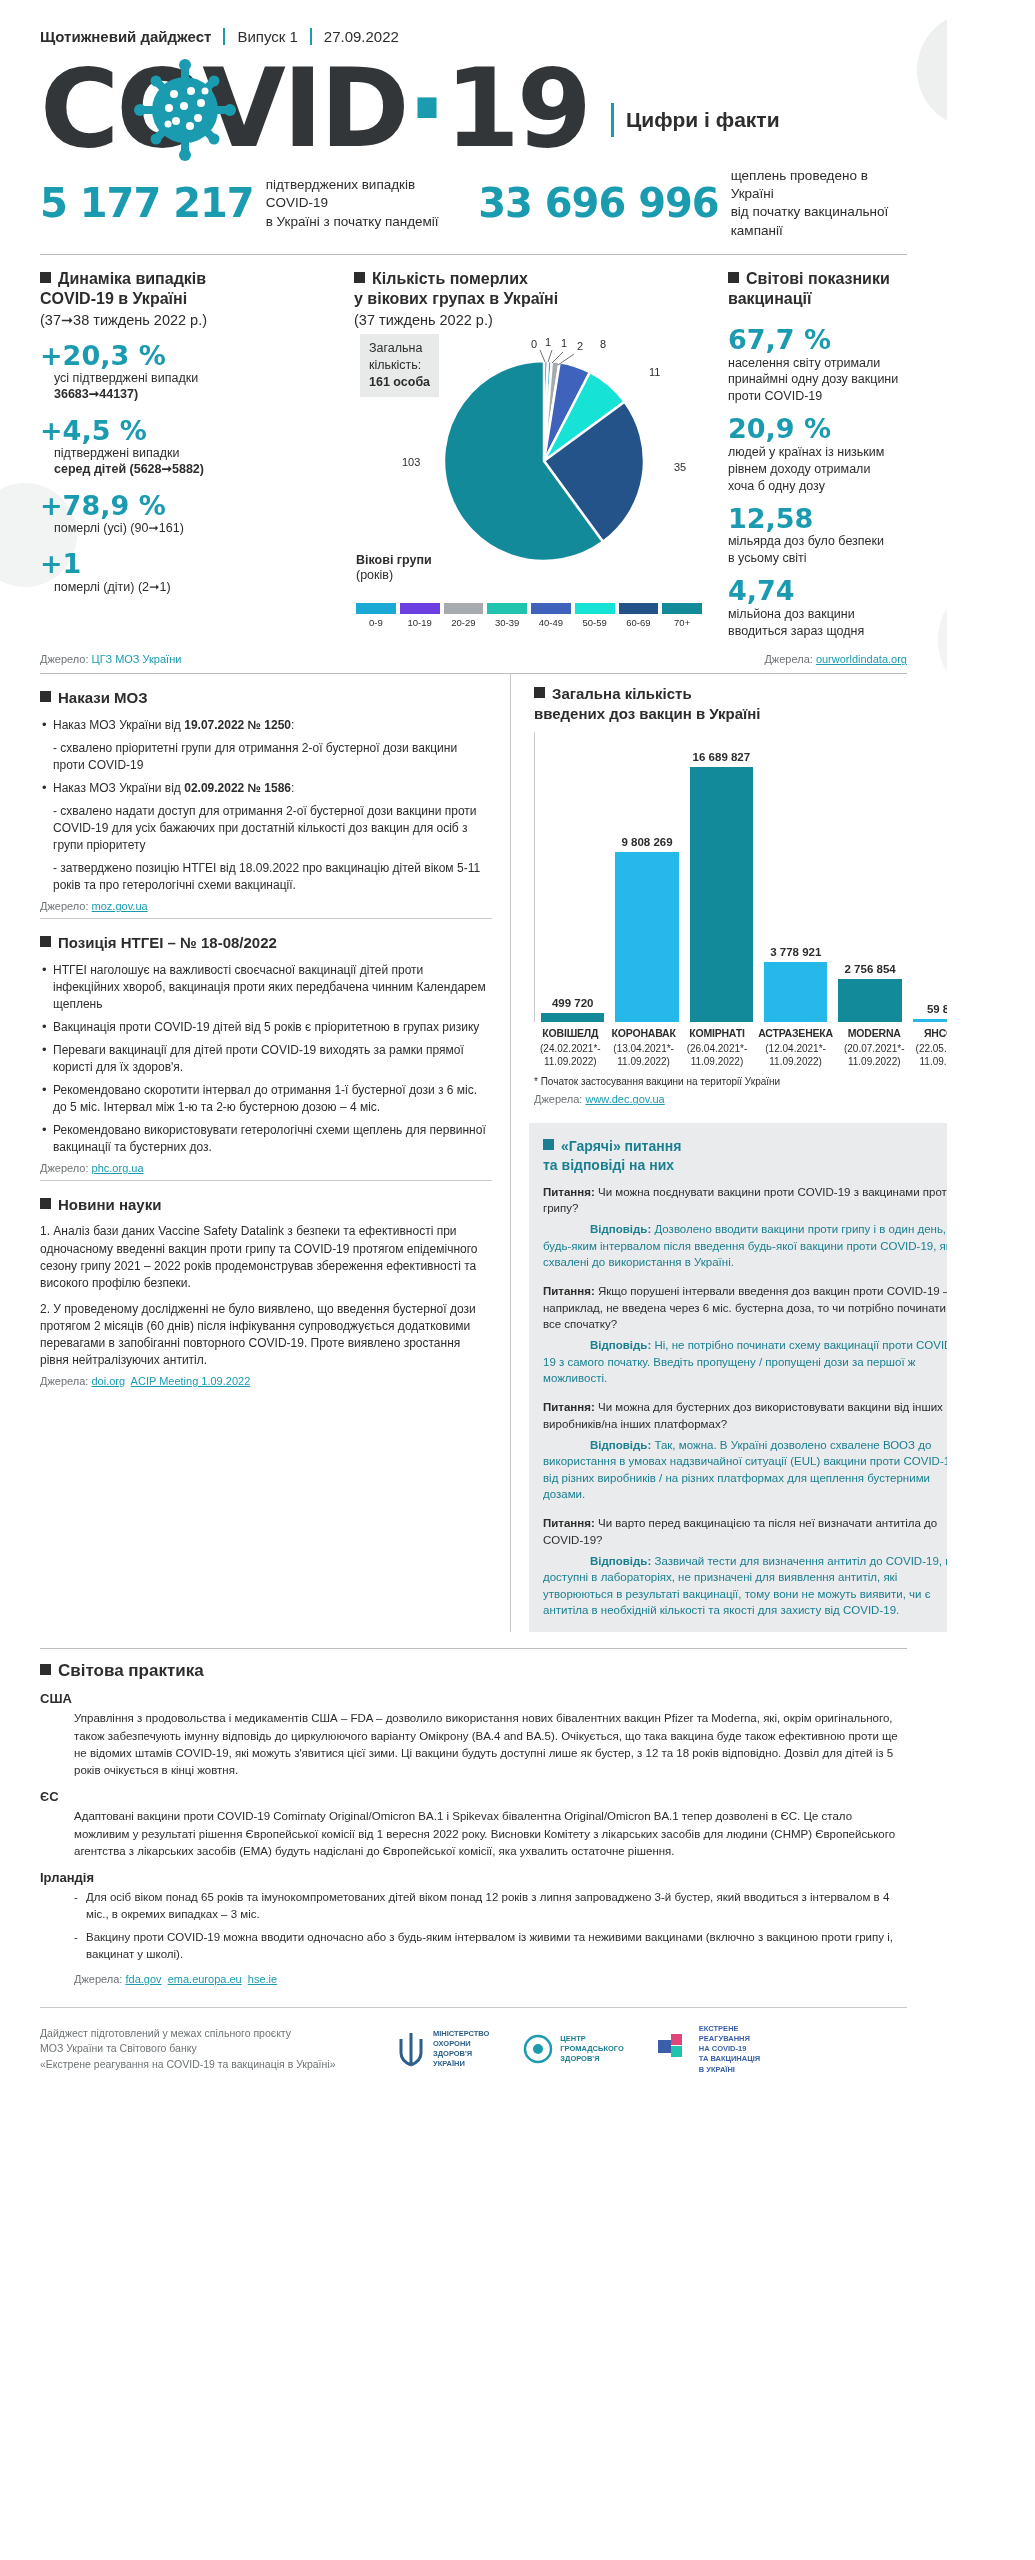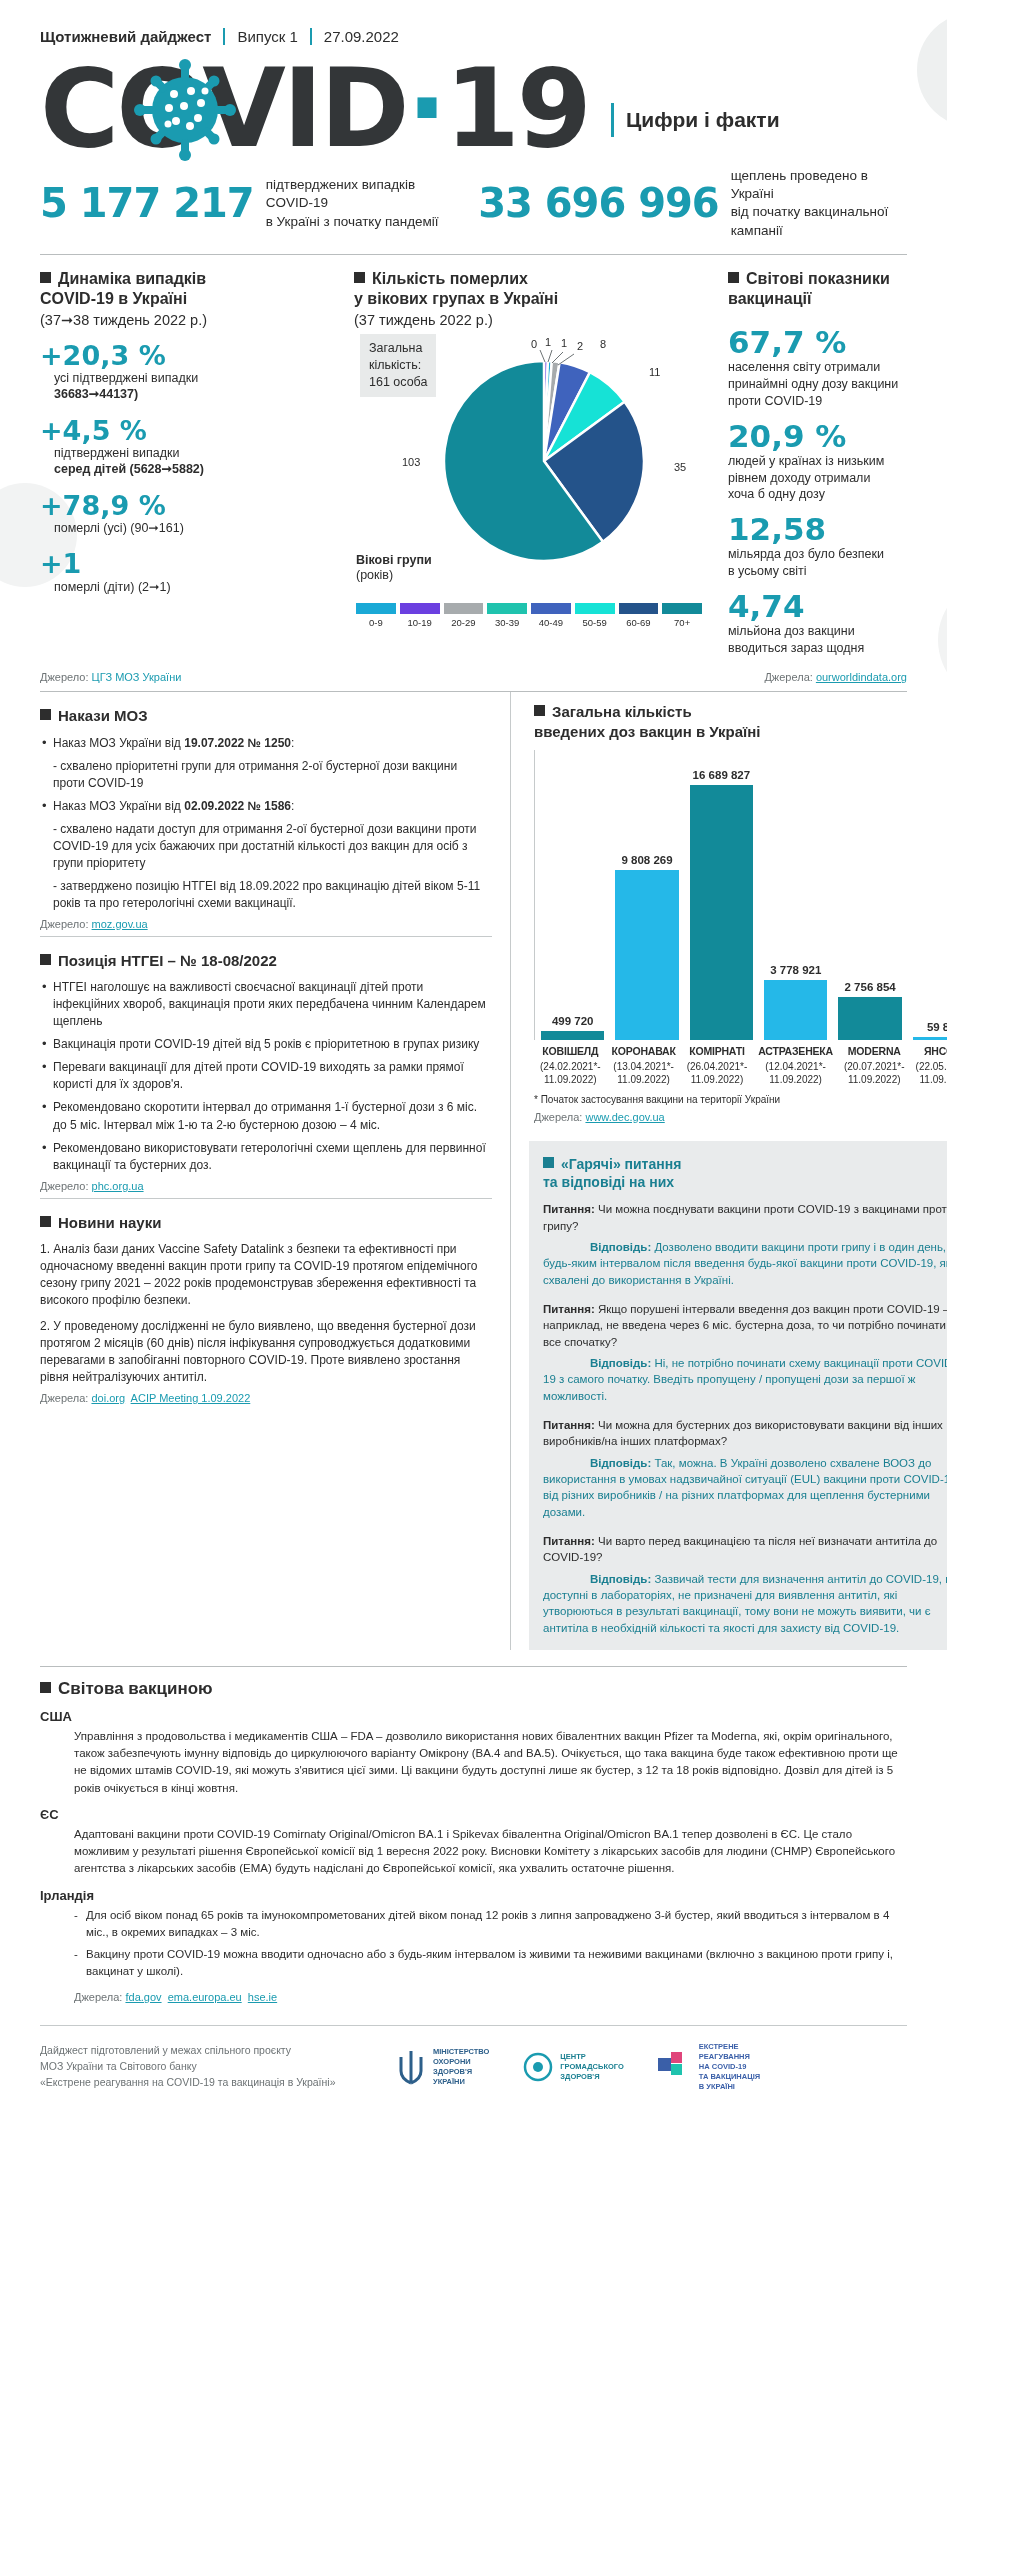--- a/index.html
+++ b/index.html
@@ -50,30 +50,30 @@
   .sq { display:inline-block; width:11px; height:11px; background:#2d2d2d; margin-right:7px; vertical-align:1px;}
   .subtitle { font-size:14.5px; color:#2d2d2d; margin-top:3px; }
 
   .dyn-item { margin-top:14px; }
   .dyn-pct { font-family:"DejaVu Sans", sans-serif; font-size:27px; font-weight:bold; color:#1a9bb0; line-height:1.05;}
   .dyn-lbl { font-size:12.5px; color:#2d2d2d; line-height:1.3; margin-left:14px;}
   .dyn-lbl b { font-weight:bold; }
 
   .pie-box { position:relative; height:300px; }
   .totalbox { position:absolute; left:6px; top:6px; background:#e8eaea; padding:6px 9px; font-size:12.5px; line-height:1.35; z-index:3;}
-  .totalbox b { font-weight:normal;margin-top:28px; }
+  .totalbox b { font-weight:bold;margin-top:28px; }
   .pie-legend-title { position:absolute; left:2px; bottom:44px; font-size:12.5px; font-weight:bold; line-height:1.25;}
   .pie-legend-title span { font-weight:normal; }
   .legend-row { position:absolute; left:0; bottom:0; width:350px; display:flex; }
   .legend-cell { flex:1 1 0; text-align:center; }
   .legend-swatch { height:11px; margin:0 2px 3px 2px; }
   .legend-text { font-size:9.5px; color:#2d2d2d; }
 
   .world-item { margin-top:9px; }
-  .world-pct { font-family:"DejaVu Sans", sans-serif; font-size:31px; font-weight:bold; color:#1a9bb0; line-height:1.1;}
+  .world-pct { font-family:"DejaVu Sans", sans-serif; font-size:27px; font-weight:bold; color:#1a9bb0; line-height:1.1;}
   .world-desc { font-size:12.5px; line-height:1.35; color:#2d2d2d; }
 
   .source { font-size:11px; color:#1a9bb0; margin-top:6px; }
   .source .lbl { color:#6d7375; }
   .source u { text-decoration:underline; }
 
   .srcrow { display:flex; justify-content:space-between; padding:2px 40px 8px 40px; position:relative; z-index:2;}
 
   
   .body2 { display:flex; padding:0 40px; gap:0; position:relative; z-index:2; }
@@ -496,21 +496,21 @@
         <div>
           <div class="q"><b>Питання:</b> <span>Чи варто перед вакцинацією та після неї визначати антитіла до COVID-19?</span></div>
           <div class="a" style="margin-bottom:2px"><b>Відповідь:</b> <span>Зазвичай тести для визначення антитіл до COVID-19, що доступні в лабораторіях, не призначені для виявлення антитіл, які утворюються в результаті вакцинації, тому вони не можуть виявити, чи є антитіла в необхідній кількості та якості для захисту від COVID-19.</span></div>
         </div>
       </div>
     </div>
   </div>
 
   <div class="world-practice">
     <div class="hr-line" style="margin:0 0 12px 0"></div>
-    <div class="wp-title"><span class="sq"></span><span>Світова вакциною</span></div>
+    <div class="wp-title"><span class="sq"></span><span>Світова практика</span></div>
 
     <div class="wp-country">США</div>
     <div class="wp-p">Управління з продовольства і медикаментів США – FDA – дозволило використання нових бівалентних вакцин Pfizer та Moderna, які, окрім оригінального, також забезпечують імунну відповідь до циркулюючого варіанту Омікрону (BA.4 and BA.5). Очікується, що така вакцина буде також ефективною проти ще не відомих штамів COVID-19, які можуть з'явитися цієї зими. Ці вакцини будуть доступні лише як бустер, з 12 та 18 років відповідно. Дозвіл для дітей із 5 років очікується в кінці жовтня.</div>
 
     <div class="wp-country">ЄС</div>
     <div class="wp-p">Адаптовані вакцини проти COVID-19 Comirnaty Original/Omicron BA.1 і Spikevax бівалентна Original/Omicron BA.1 тепер дозволені в ЄС. Це стало можливим у результаті рішення Європейської комісії від 1 вересня 2022 року. Висновки Комітету з лікарських засобів для людини (CHMP) Європейського агентства з лікарських засобів (EMA) будуть надіслані до Європейської комісії, яка ухвалить остаточне рішення.</div>
 
     <div class="wp-country">Ірландія</div>
     <div class="wp-li">Для осіб віком понад 65 років та імунокомпрометованих дітей віком понад 12 років з липня запроваджено 3-й бустер, який вводиться з інтервалом в 4 міс., в окремих випадках – 3 міс.</div>
     <div class="wp-li">Вакцину проти COVID-19 можна вводити одночасно або з будь-яким інтервалом із живими та неживими вакцинами (включно з вакциною проти грипу і, вакцинат у школі).</div>

